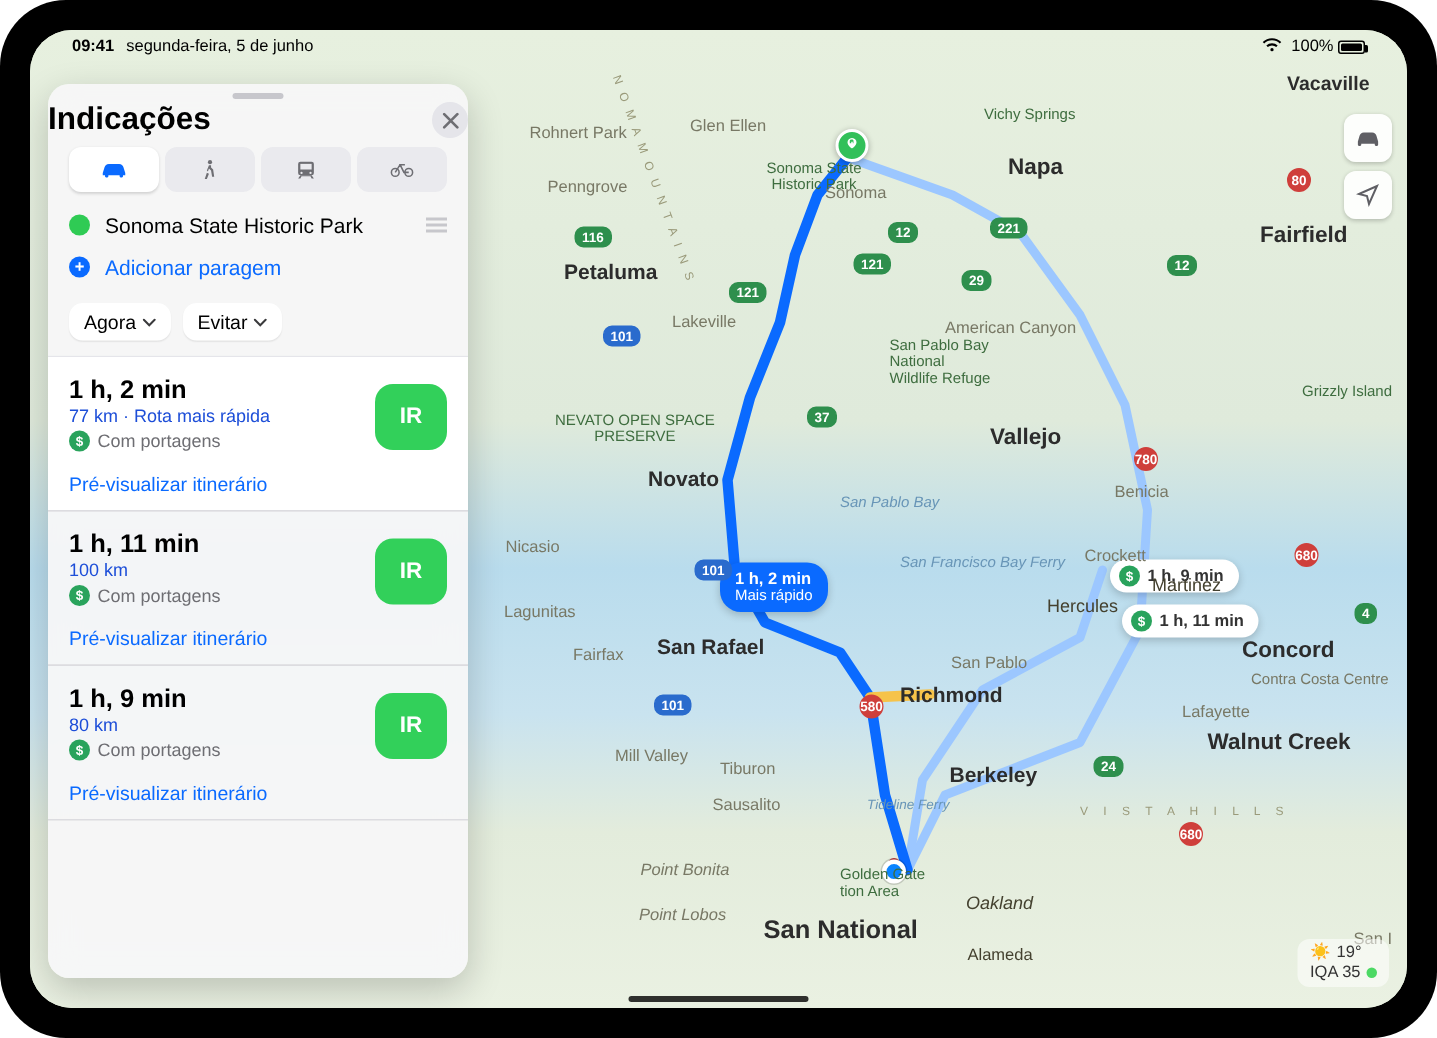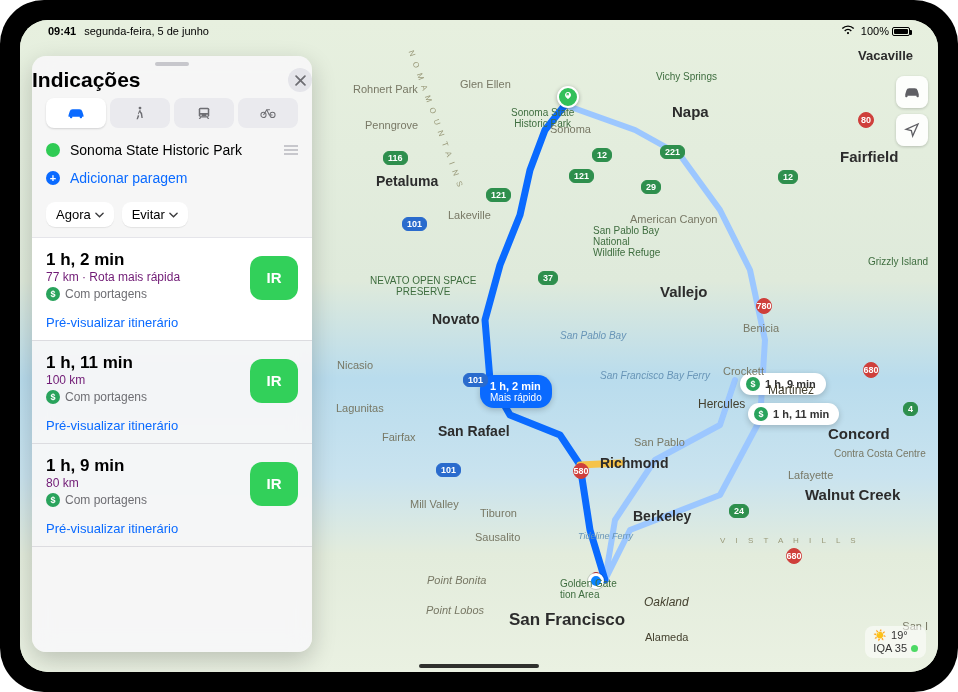--- a/index.html
+++ b/index.html
@@ -79,21 +79,21 @@
   .stop-row .drag{margin-left:auto;color:#c7c7cc;display:flex;flex-direction:column;gap:2px;}
   .drag span{width:14px;height:2px;background:#c7c7cc;display:block;}
   .addstop{color:#0a6aff;}
   .chips{display:flex;gap:8px;padding:0 14px 10px;}
   .chip{background:#fff;border:none;border-radius:9px;padding:5px 10px;font-size:13px;color:#000;display:flex;align-items:center;gap:4px;cursor:pointer;box-shadow:0 1px 1px rgba(0,0,0,.08);}
   .routes{flex:1;overflow:auto;}
   .route-item{background:#fff;margin:0 0 0 0;border-top:1px solid #e5e5ea;border-bottom:1px solid #e5e5ea;padding:12px 14px 10px;display:grid;grid-template-columns:1fr auto;gap:4px;}
   .route-item + .route-item{margin-top:-1px;}
   .route-item.alt{background:transparent;border-color:#dcdce0;}
   .route-time{font-size:17px;font-weight:700;color:#000;}
-  .route-meta{font-size:12px;color:#701a75;}
+  .route-meta{font-size:12px;color:#1d4ed8;}
   .route-toll{font-size:12px;color:#6e6e73;display:flex;align-items:center;gap:5px;margin-top:3px;}
   .go-btn{grid-row:1/3;grid-column:2;align-self:center;background:#32d05a;color:#fff;border:none;border-radius:12px;width:48px;height:44px;font-size:15px;font-weight:700;cursor:pointer;}
   .preview{grid-column:1/3;margin-top:6px;color:#0a6aff;font-size:13px;cursor:pointer;}
   .home-ind{position:absolute;bottom:4px;left:50%;transform:translateX(-50%);width:120px;height:4px;border-radius:2px;background:#000;opacity:.8;}
 </style>
 </head>
 <body>
 
 <div class="device">
   <div class="screen">
@@ -125,21 +125,21 @@
       </div>
       <div class="route-badge" style="left:720px;top:353px;">
         <span class="toll-dot">$</span>
         <span>1 h, 9 min</span>
       </div>
       <div class="route-badge" style="left:728px;top:383px;">
         <span class="toll-dot">$</span>
         <span>1 h, 11 min</span>
       </div>
 
-      <div class="city big" style="left:489px;bottom:42px;">San Francisco</div>
+      <div class="city big" style="left:489px;bottom:42px;">San National</div>
       <div class="city" style="left:624px;bottom:63px;font-style:italic;">Oakland</div>
       <div class="city big" style="left:613px;top:488px;font-size:14px;">Berkeley</div>
       <div class="city big" style="left:580px;top:435px;font-size:14px;">Richmond</div>
       <div class="city big" style="left:418px;top:403px;font-size:14px;">San Rafael</div>
       <div class="city big" style="left:785px;top:466px;font-size:15px;font-weight:700;">Walnut Creek</div>
       <div class="city big" style="left:808px;top:405px;font-size:15px;">Concord</div>
       <div class="city" style="left:748px;top:363px;">Martinez</div>
       <div class="city" style="left:678px;top:377px;">Hercules</div>
       <div class="city big" style="left:640px;top:263px;font-size:15px;">Vallejo</div>
       <div class="city big" style="left:652px;top:83px;font-size:15px;">Napa</div>

